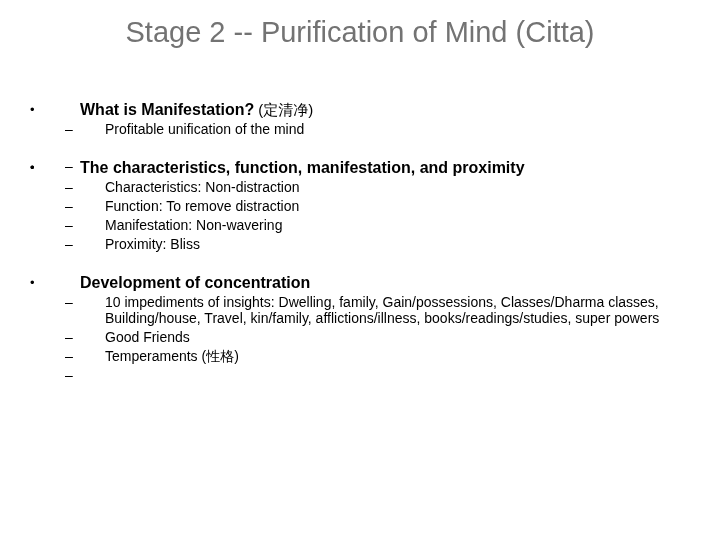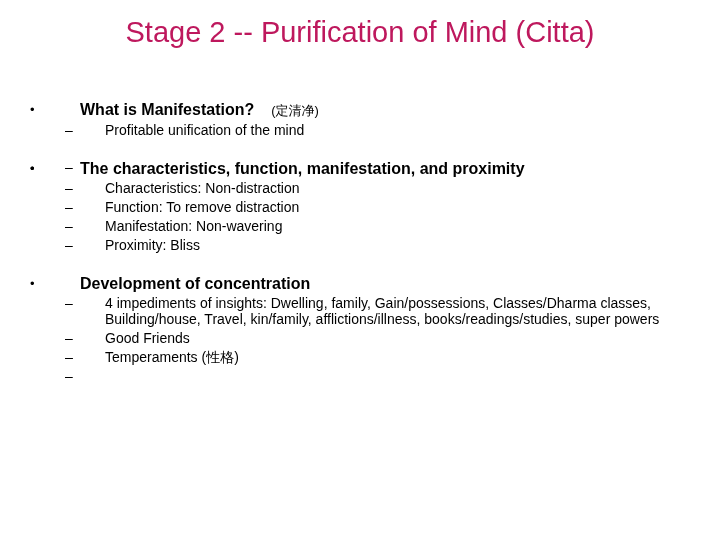--- a/index.html
+++ b/index.html
@@ -11,21 +11,21 @@
     font-family: "Liberation Sans", "DejaVu Sans", sans-serif;
     overflow: hidden;
   }
   .title {
     position: absolute;
     top: 14px; left: 0; width: 720px;
     text-align: center;
     font-size: 29px;
     font-weight: 400;
     line-height: 36px;
-    color: #be185d;
+    color: #737373;
   }
   .content {
     position: absolute;
     top: 100px; left: 0;
     width: 720px;
   }
   .section { margin-top: 21px; }
   .section:first-child { margin-top: 0; }
   .heading-row {
     position: relative;
@@ -35,21 +35,21 @@
     font-weight: 700;
     line-height: 20px;
     margin-bottom: 1px;
   }
   .heading-row .bullet {
     position: absolute;
     left: 30px; top: 0;
     font-size: 13px;
     font-weight: 400;
   }
-  .h-suffix { font-weight: 400; font-size: 13px; margin-left: 17px; }
+  .h-suffix { font-weight: 400; font-size: 15px; margin-left: 4px; }
   .sub-row {
     position: relative;
     padding-left: 105px;
     padding-right: 30px;
     font-size: 14px;
     font-weight: 400;
     line-height: 16px;
     margin-bottom: 3px;
   }
   .sub-row .dash {
@@ -111,21 +111,21 @@
       </div>
     </div>
 
     <div class="section">
       <div class="heading-row">
         <span class="bullet">•</span>
         <span class="h-text">Development of concentration</span>
       </div>
       <div class="sub-row">
         <span class="dash">–</span>
-        <span>4 impediments of insights: Dwelling, family, Gain/possessions, Classes/Dharma classes, Building/house, Travel, kin/family, afflictions/illness, books/readings/studies, super powers</span>
+        <span>10 impediments of insights: Dwelling, family, Gain/possessions, Classes/Dharma classes, Building/house, Travel, kin/family, afflictions/illness, books/readings/studies, super powers</span>
       </div>
       <div class="sub-row">
         <span class="dash">–</span>
         <span>Good Friends</span>
       </div>
       <div class="sub-row">
         <span class="dash">–</span>
       </div>
       <div class="sub-row">
         <span class="dash">–</span>

